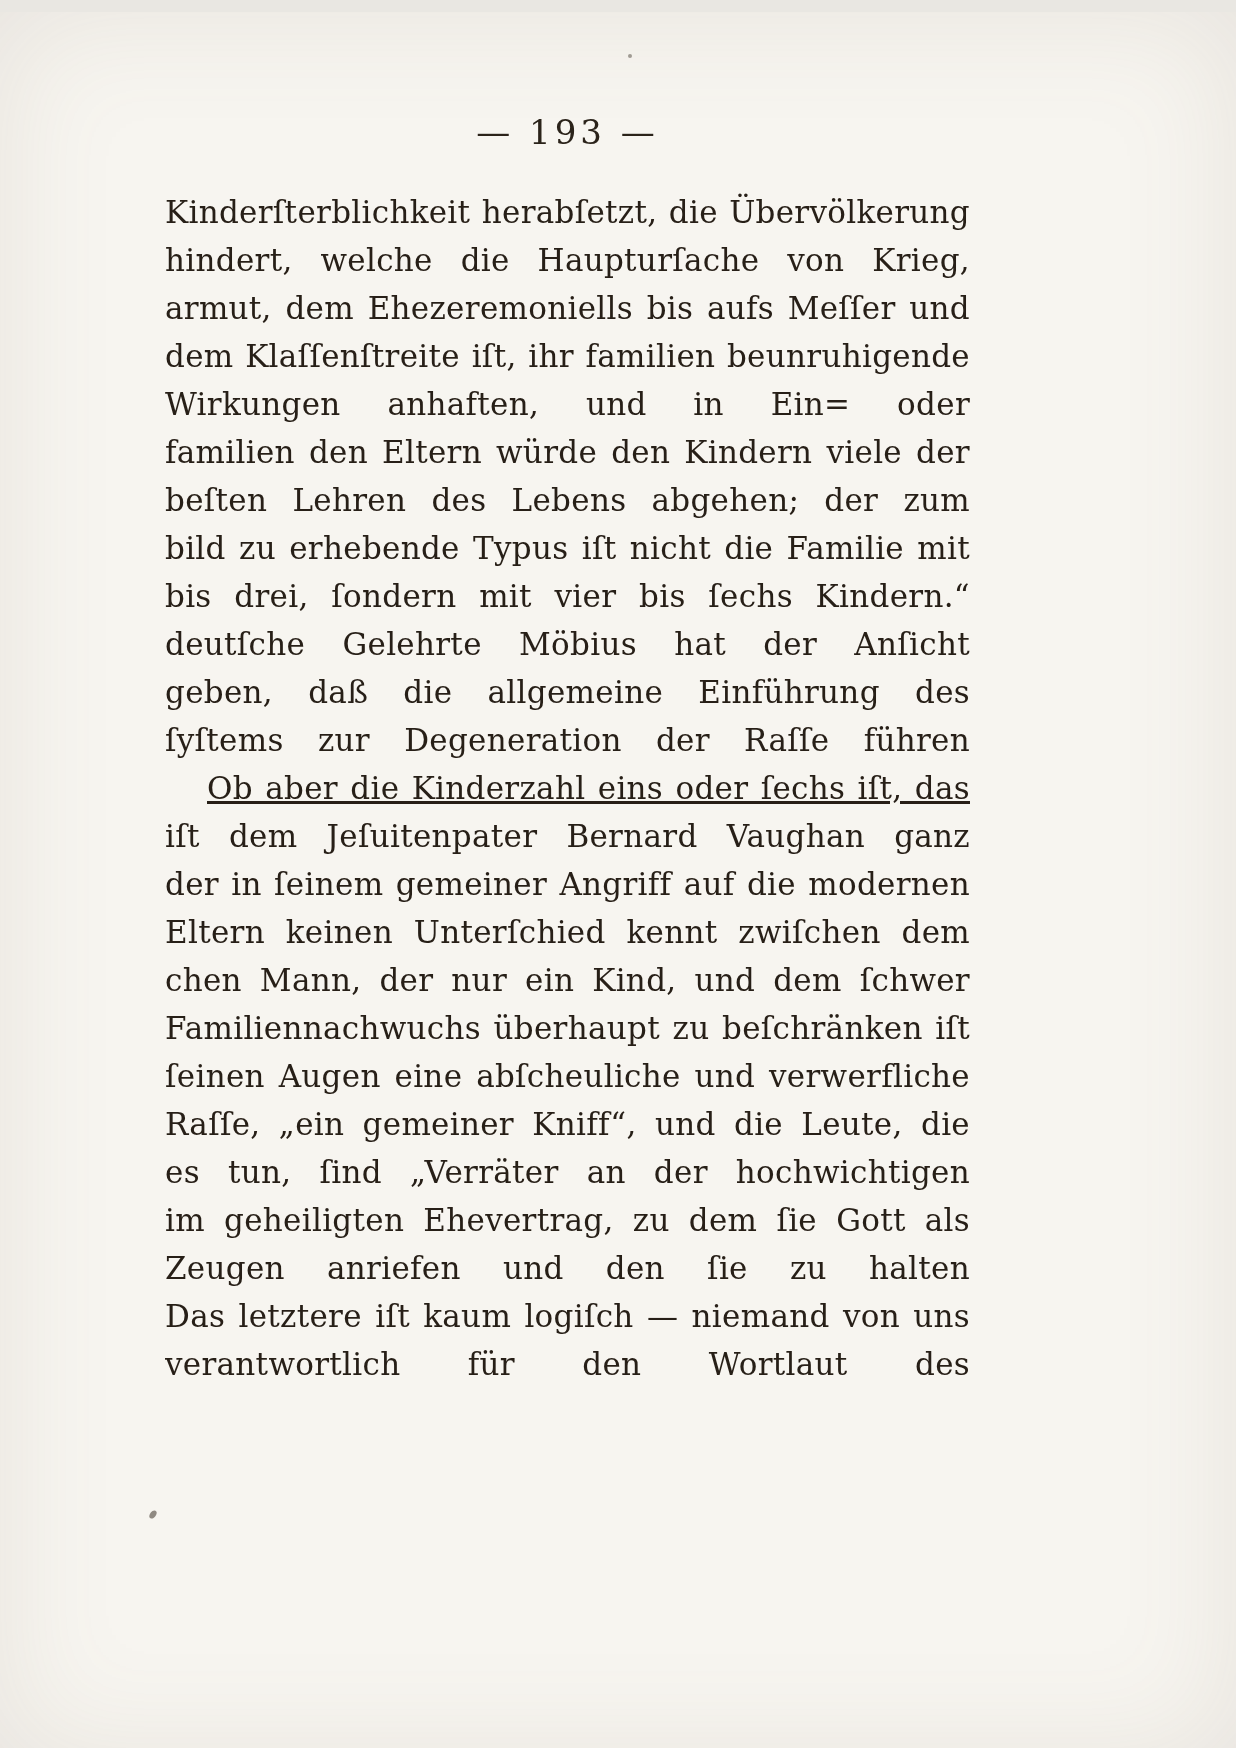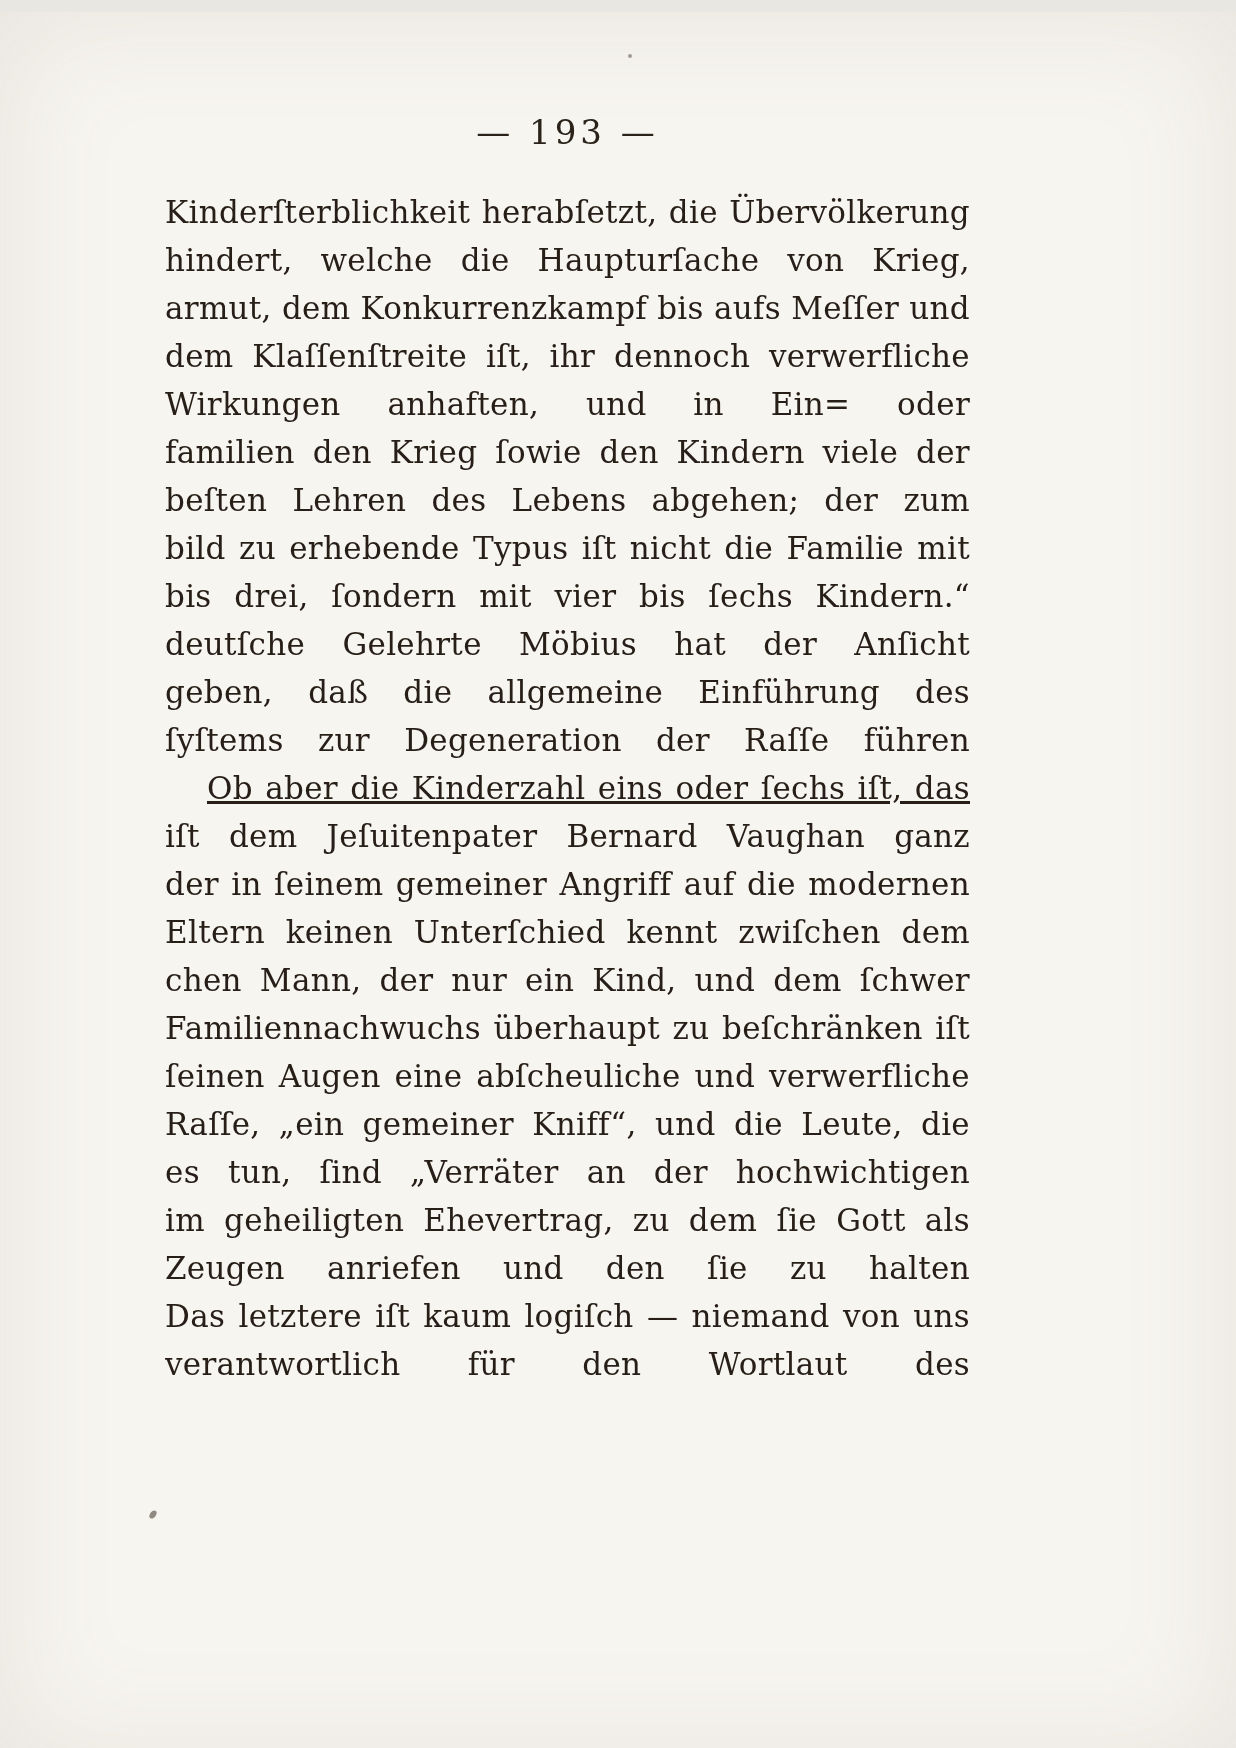--- a/index.html
+++ b/index.html
@@ -77,24 +77,24 @@
 <div class="page">
 
   <span class="artifact-dot artifact-top"></span>
   <span class="artifact-dot artifact-bottom"></span>
 
   <div class="page-number">— 193 —</div>
 
   <div class="text-block">
     <div class="line">Kinderſterblichkeit herabſetzt, die Übervölkerung ver=</div>
     <div class="line">hindert, welche die Haupturſache von Krieg, Maſſen=</div>
-    <div class="line">armut, dem Konkurrenzkampf bis aufs Meſſer und</div>
-    <div class="line">dem Klaſſenſtreite iſt, ihr dennoch verwerfliche</div>
+    <div class="line">armut, dem Ehezeremoniells bis aufs Meſſer und</div>
+    <div class="line">dem Klaſſenſtreite iſt, ihr familien beunruhigende</div>
     <div class="line">Wirkungen anhaften, und in Ein= oder Zweikinder=</div>
-    <div class="line">familien den Krieg ſowie den Kindern viele der</div>
+    <div class="line">familien den Eltern würde den Kindern viele der</div>
     <div class="line">beſten Lehren des Lebens abgehen; der zum Vor=</div>
     <div class="line">bild zu erhebende Typus iſt nicht die Familie mit ein</div>
     <div class="line">bis drei, ſondern mit vier bis ſechs Kindern.“ Auch der</div>
     <div class="line">deutſche Gelehrte Möbius hat der Anſicht Ausdruck ge=</div>
     <div class="line">geben, daß die allgemeine Einführung des Zweikinder=</div>
     <div class="line">ſyſtems zur Degeneration der Raſſe führen würde.</div>
     <div class="line indent">Ob aber die Kinderzahl eins oder ſechs iſt, das</div>
     <div class="line">iſt dem Jeſuitenpater Bernard Vaughan ganz gleich,</div>
     <div class="line">der in ſeinem gemeiner Angriff auf die modernen</div>
     <div class="line">Eltern keinen Unterſchied kennt zwiſchen dem rei=</div>

